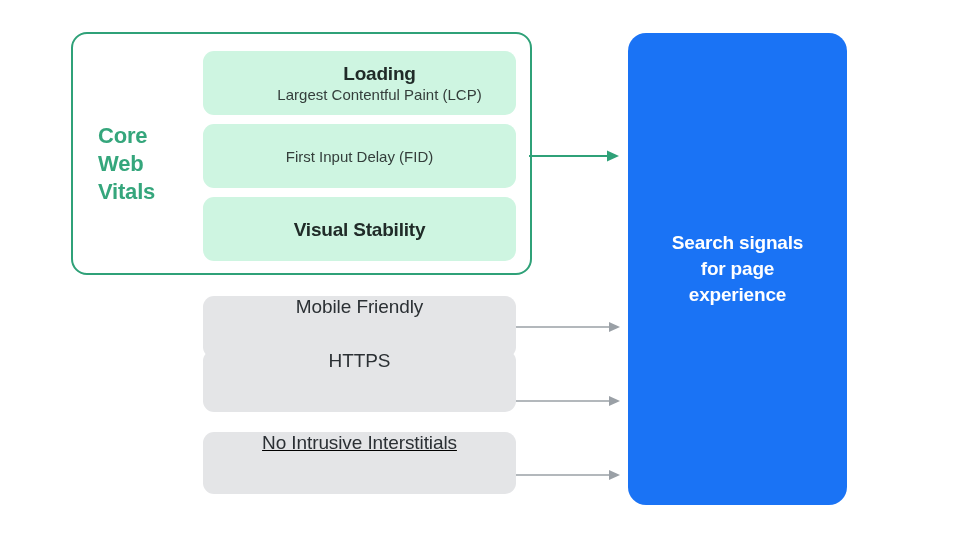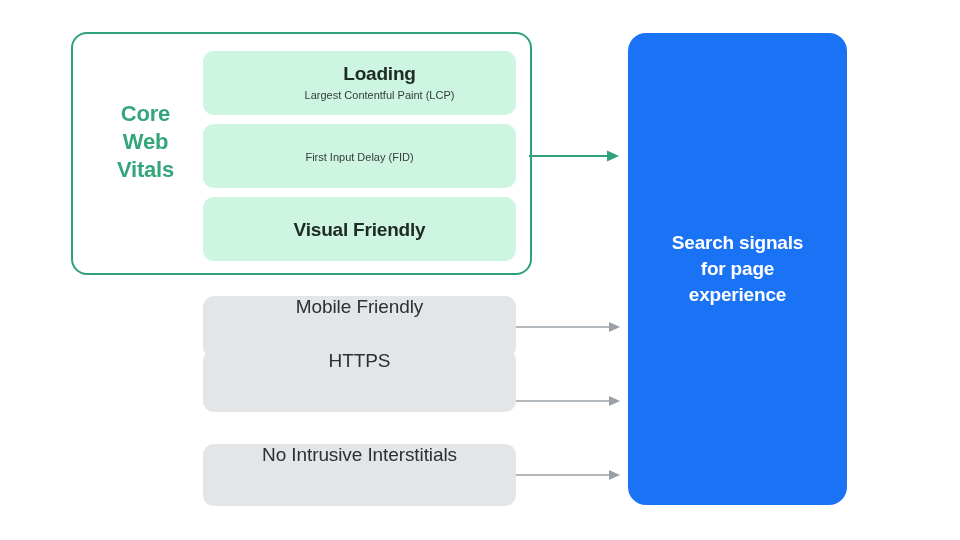--- a/index.html
+++ b/index.html
@@ -25,23 +25,23 @@
     width: 461px;
     height: 243px;
     border: 2px solid #2fa178;
     border-radius: 16px;
     background: transparent;
   }
 
   #cwv-label {
     position: absolute;
     left: 98px;
-    top: 100px;
+    top: 122px;
     width: 95px;
-    text-align: center;
+    text-align: left;
     font-size: 22px;
     font-weight: 700;
     line-height: 28px;
     color: #35a67c;
     letter-spacing: -0.2px;
   }
 
   
   .metric-card {
     position: absolute;
@@ -60,41 +60,41 @@
   .metric-card.row3 { top: 197px; }
 
   .metric-title {
     font-size: 19px;
     font-weight: 700;
     color: #202b28;
     line-height: 23px;
     letter-spacing: -0.2px;
   }
   .metric-sub {
-    font-size: 11px;
+    font-size: 15px;
     font-weight: 400;
     color: #343e3b;
     line-height: 18px;
     margin-top: 1px;
   }
 
   
   .signal-card {
     position: absolute;
     left: 203px;
     width: 313px;
     height: 62px;
     background: #e4e5e7;
     border-radius: 11px;
     display: flex;
     justify-content: center;
   }
   .signal-card.g1 { top: 296px; }
   .signal-card.g2 { top: 350px; }
-  .signal-card.g3 { top: 444px; }
+  .signal-card.g3 { top: 432px; text-decoration: underline; }
 
   .signal-label {
     font-size: 19px;
     font-weight: 400;
     color: #2b3034;
     letter-spacing: -0.1px;
   }
 
   
   .arrow-svg {
@@ -139,21 +139,21 @@
   <div class="metric-card row1">
     <div class="metric-title">Loading</div>
     <div class="metric-sub">Largest Contentful Paint (LCP)</div>
   </div>
 
   <div class="metric-card row2">
     <div class="metric-sub">First Input Delay (FID)</div>
   </div>
 
   <div class="metric-card row3">
-    <div class="metric-title">Visual Friendly</div>
+    <div class="metric-title">Visual Stability</div>
   </div>
 
   <div class="signal-card g1">
     <div class="signal-label">Mobile Friendly</div>
   </div>
 
   <div class="signal-card g2">
     <div class="signal-label">HTTPS</div>
   </div>
 

